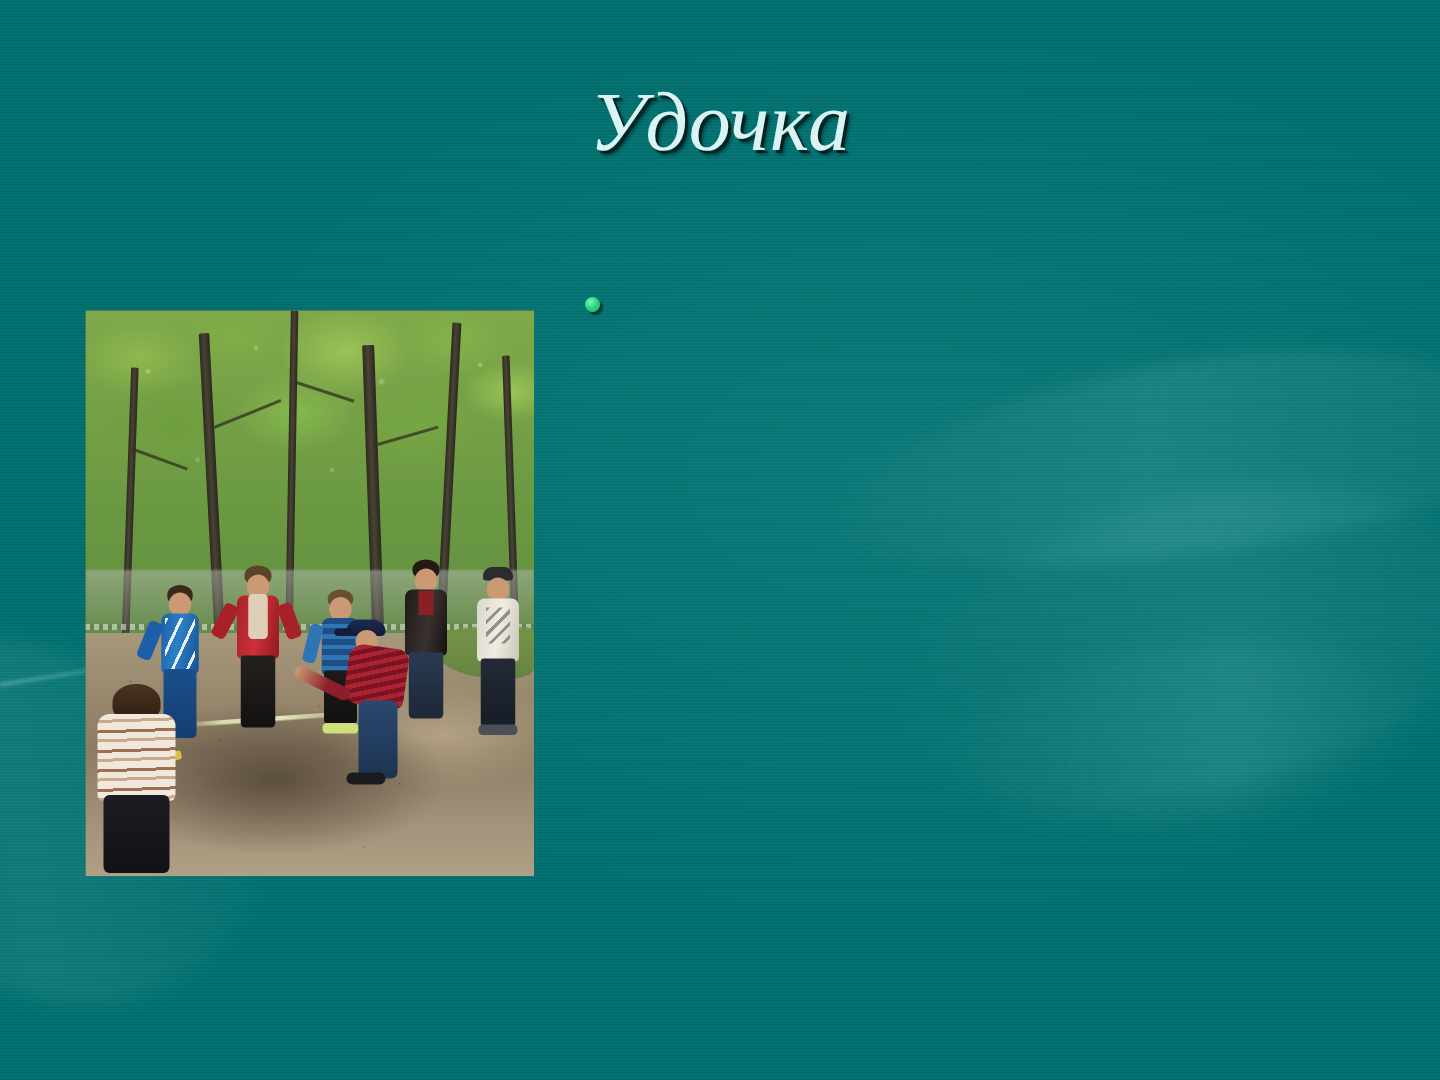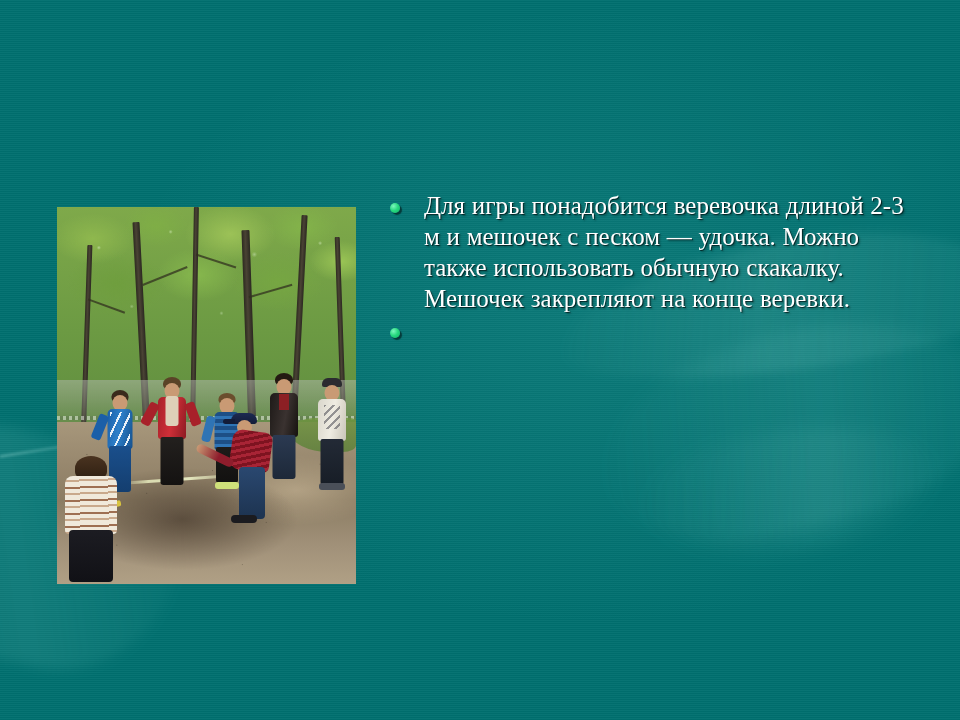--- a/index.html
+++ b/index.html
@@ -389,20 +389,21 @@
 <div class="slide">
 
   <div class="bg-scanlines"></div>
   <div class="bg-glow"></div>
   <div class="swoosh swoosh-right-1"></div>
   <div class="swoosh swoosh-right-2"></div>
   <div class="swoosh swoosh-right-3"></div>
   <div class="swoosh swoosh-left-1"></div>
   <div class="swoosh swoosh-left-edge"></div>
 
+  <div class="title">Удочка</div>
 
   <div class="photo-frame" title="Дети играют в игру «Удочка» на спортивной площадке во дворе: водящий в кепке вращает верёвку с мешочком, остальные подпрыгивают">
     <div class="photo">
 
       <div class="ph-canopy"></div>
       <div class="trunk t1"></div>
       <div class="trunk t2"></div>
       <div class="trunk t3"></div>
       <div class="trunk t4"></div>
       <div class="trunk t5"></div>
@@ -478,24 +479,20 @@
         <span class="hair"></span>
         <span class="torso"></span>
         <span class="legs"></span>
       </div>
 
     </div>
   </div>
 
   <div class="body-block">
 
-    <div class="bullet-row">
-      <span class="bullet-dot"></span>
-      <span class="bullet-text">Для игры понадобится веревочка длиной 2-3 м и мешочек с песком — удочка. Можно также использовать обычную скакалку. Мешочек закрепляют на конце веревки.</span>
-    </div>
 
 
     <div class="bullet-row empty">
       <span class="bullet-dot"></span>
       <span class="bullet-text"></span>
     </div>
 
   </div>
 
 </div>

